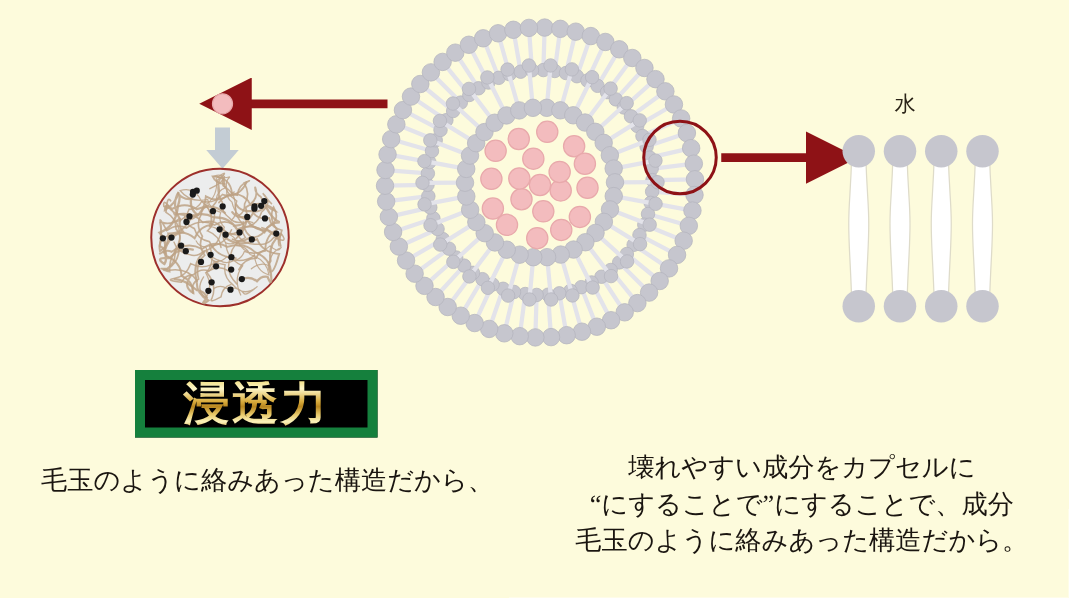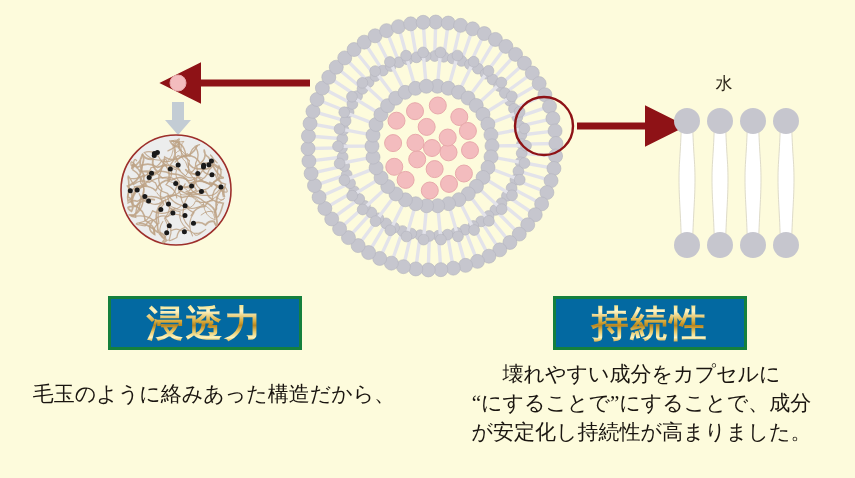--- a/index.html
+++ b/index.html
@@ -24,22 +24,22 @@
     left: 0;
     top: 0;
     width: 855px;
     height: 478px;
     pointer-events: none;
   }
 
   
   .banner {
     position: absolute;
-    background: #0369a1;
-    border: 3px solid #15803d;
+    background: #000000;
+    border: 8px solid #15803d;
     box-sizing: border-box;
     display: flex;
     align-items: center;
     justify-content: center;
     height: 54px;
   }
   .banner-inner {
     display: block;
     font-family: "Liberation Serif", "DejaVu Serif", serif;
     font-weight: bold;
@@ -66,21 +66,21 @@
   
   .caption {
     position: absolute;
     text-align: center;
     color: #1a1510;
     font-family: "Liberation Serif", "DejaVu Serif", serif;
     font-size: 21px;
     line-height: 29px;
     white-space: nowrap;
   }
-  #caption-left  { left: 0px;   top: 380px; width: 428px; }
+  #caption-left  { left: 0px;   top: 370px; width: 428px; }
   #caption-right { left: 428px; top: 360px; width: 427px; }
   .caption-line { display: block; }
 
   
   #water-label {
     position: absolute;
     left: 694px;
     top: 72px;
     width: 60px;
     text-align: center;
@@ -526,22 +526,19 @@
 
   <div id="water-label">水</div>
 
   <div class="banner" id="banner-left">
     <span class="banner-inner">浸透力</span>
   </div>
   <div class="caption" id="caption-left">
     <span class="caption-line">毛玉のように絡みあった構造だから、</span>
   </div>
 
-  <div class="banner" id="banner-right">
-    <span class="banner-inner">持続性</span>
-  </div>
   <div class="caption" id="caption-right">
     <span class="caption-line">壊れやすい成分をカプセルに</span>
     <span class="caption-line">“にすることで”にすることで、成分</span>
-    <span class="caption-line">が安定化し持続性が高まりました。</span>
+    <span class="caption-line">毛玉のように絡みあった構造だから。</span>
   </div>
 
 </div>
 
 </body></html>

